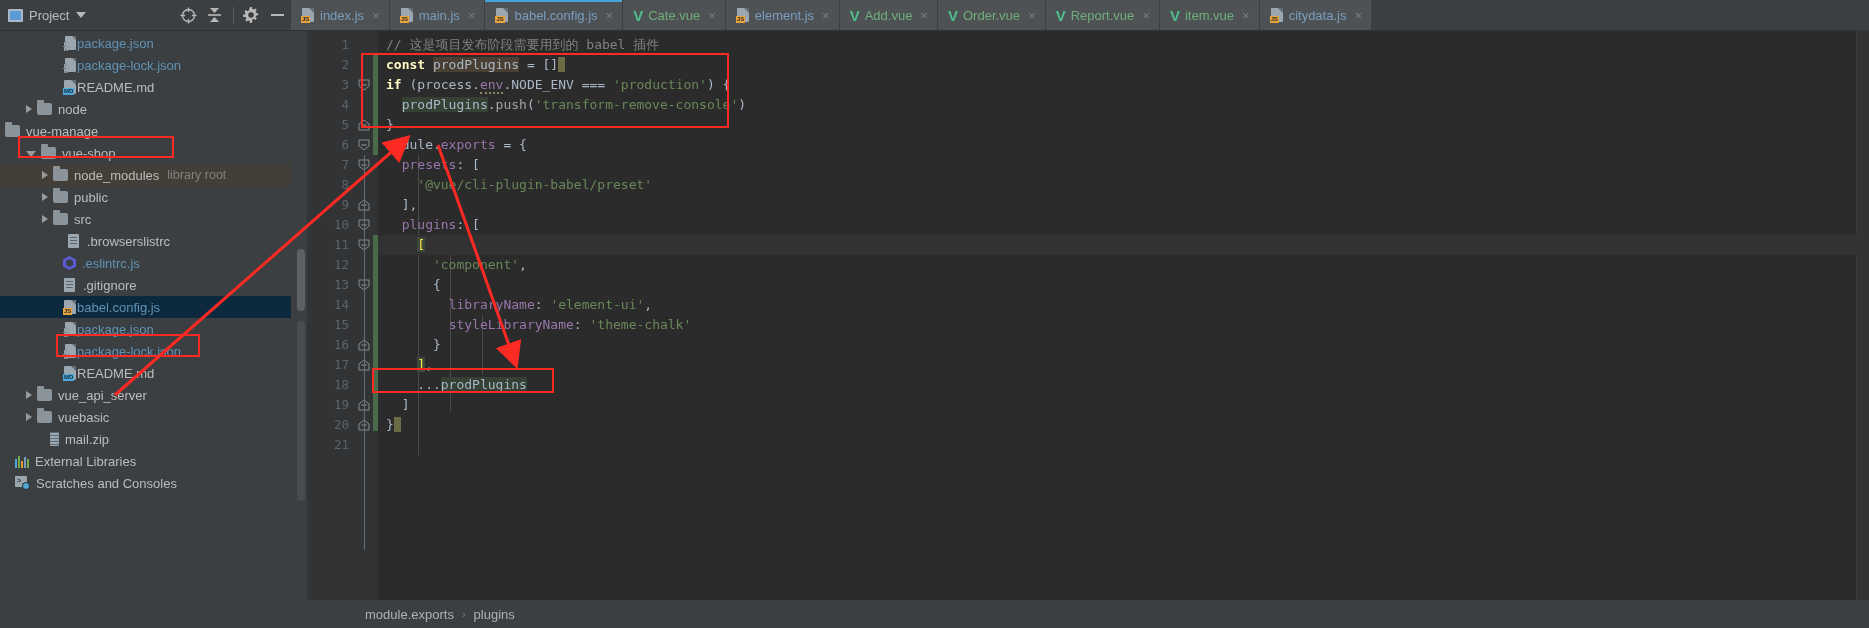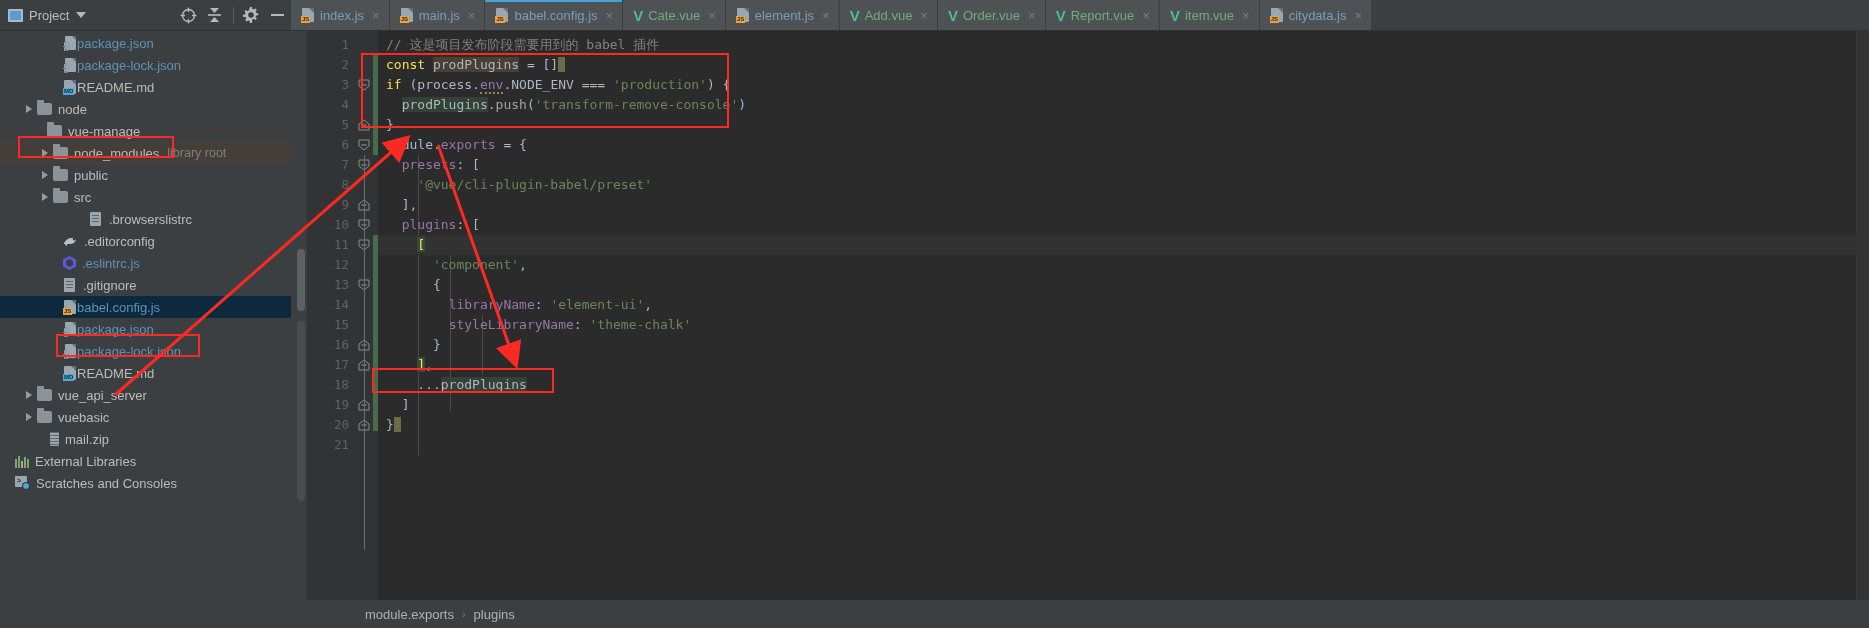--- a/index.html
+++ b/index.html
@@ -178,21 +178,21 @@
 
   .codearea {
     flex: 1 1 auto; position: relative; padding-top: 4px; overflow: hidden;
     font-family: "DejaVu Sans Mono", monospace; font-size: 13px;
     background: #2b2b2b;
   }
   .cl { height: 20px; line-height: 20px; white-space: pre; padding-left: 8px; position: relative; }
   .cl.cur { background: #323232; }
 
   .c-comment { color: #808080; }
-  .c-kw { color: #fde047; font-weight: normal; }
+  .c-kw { color: #fef9c3; font-weight: bold; }
   .c-ident { color: #a9b7c6; margin-top: 15px; }
   .c-field { color: #9876aa; }
   .c-str { color: #6a8759; }
   .c-fn { color: #a3a3a3; }
   .c-punct { color: #a9b7c6; }
   .hl-ident { background: #344134; }
   .hl-brown { background: #4a3f33; }
   .hl-cursor { background: #6b6b46; display:inline-block; width:7px; height:15px; vertical-align:-3px; }
   .brkt { background: #3a4a3a; color: #ffe14d; }
   .wavy { border-bottom: 2px dotted #8a8a5a; }
@@ -365,57 +365,53 @@
             <span class="fold"></span>
             <span class="badge md">MD</span>
           </span>
           <span class="tlabel plain">README.md</span>
         </div>
         <div class="trow " style="padding-left:26px">
           <span class="arrow"></span>
           <span class="folder"></span>
           <span class="tlabel plain">node</span>
         </div>
-        <div class="trow " style="padding-left:42px">
+        <div class="trow " style="">
           <span class="arrow none"></span>
           <span class="folder"></span>
           <span class="tlabel plain">vue-manage</span>
+        </div>
+        <div class="trow " style="padding-left:26px">
+          <span class="arrow down"></span>
+          <span class="folder"></span>
+          <span class="tlabel plain">vue-shop</span>
         </div>
         <div class="trow lib" style="padding-left:42px">
           <span class="arrow"></span>
           <span class="folder"></span>
           <span class="tlabel plain">node_modules</span>
           <span class="tsub">library root</span>
         </div>
         <div class="trow " style="padding-left:42px">
           <span class="arrow"></span>
           <span class="folder"></span>
           <span class="tlabel plain">public</span>
         </div>
         <div class="trow " style="padding-left:42px">
           <span class="arrow"></span>
           <span class="folder"></span>
           <span class="tlabel plain">src</span>
         </div>
-        <div class="trow " style="padding-left:84px">
+        <div class="trow " style="padding-left:62px">
           <span class="arrow none"></span>
           <span class="gicon">
             <span class="doc-sheet"></span>
             <span class="doc-lines"></span>
           </span>
           <span class="tlabel plain">.browserslistrc</span>
-        </div>
-        <div class="trow " style="padding-left:58px">
-          <span class="arrow none"></span>
-          <span class="editorcfg"><svg width="15" height="14" viewBox="0 0 15 14">
-              <path fill="#b8bfc5" d="M1 9c2-3 4-5 7-5 2 0 4 1 5 2-1 1-1 2-2 3-2 1-4 1-6 1l-2 1z"></path>
-              <circle cx="11" cy="5.5" r="1.1" fill="#2b2b2b"></circle>
-              <path stroke="#b8bfc5" stroke-width="1" fill="none" d="M1 9 L4 12"></path>
-            </svg></span>
-          <span class="tlabel plain">.editorconfig</span>
         </div>
         <div class="trow " style="padding-left:58px">
           <span class="arrow none"></span>
           <span class="eslint-hex"></span>
           <span class="tlabel blue">.eslintrc.js</span>
         </div>
         <div class="trow " style="padding-left:58px">
           <span class="arrow none"></span>
           <span class="gicon">
             <span class="doc-sheet"></span>

